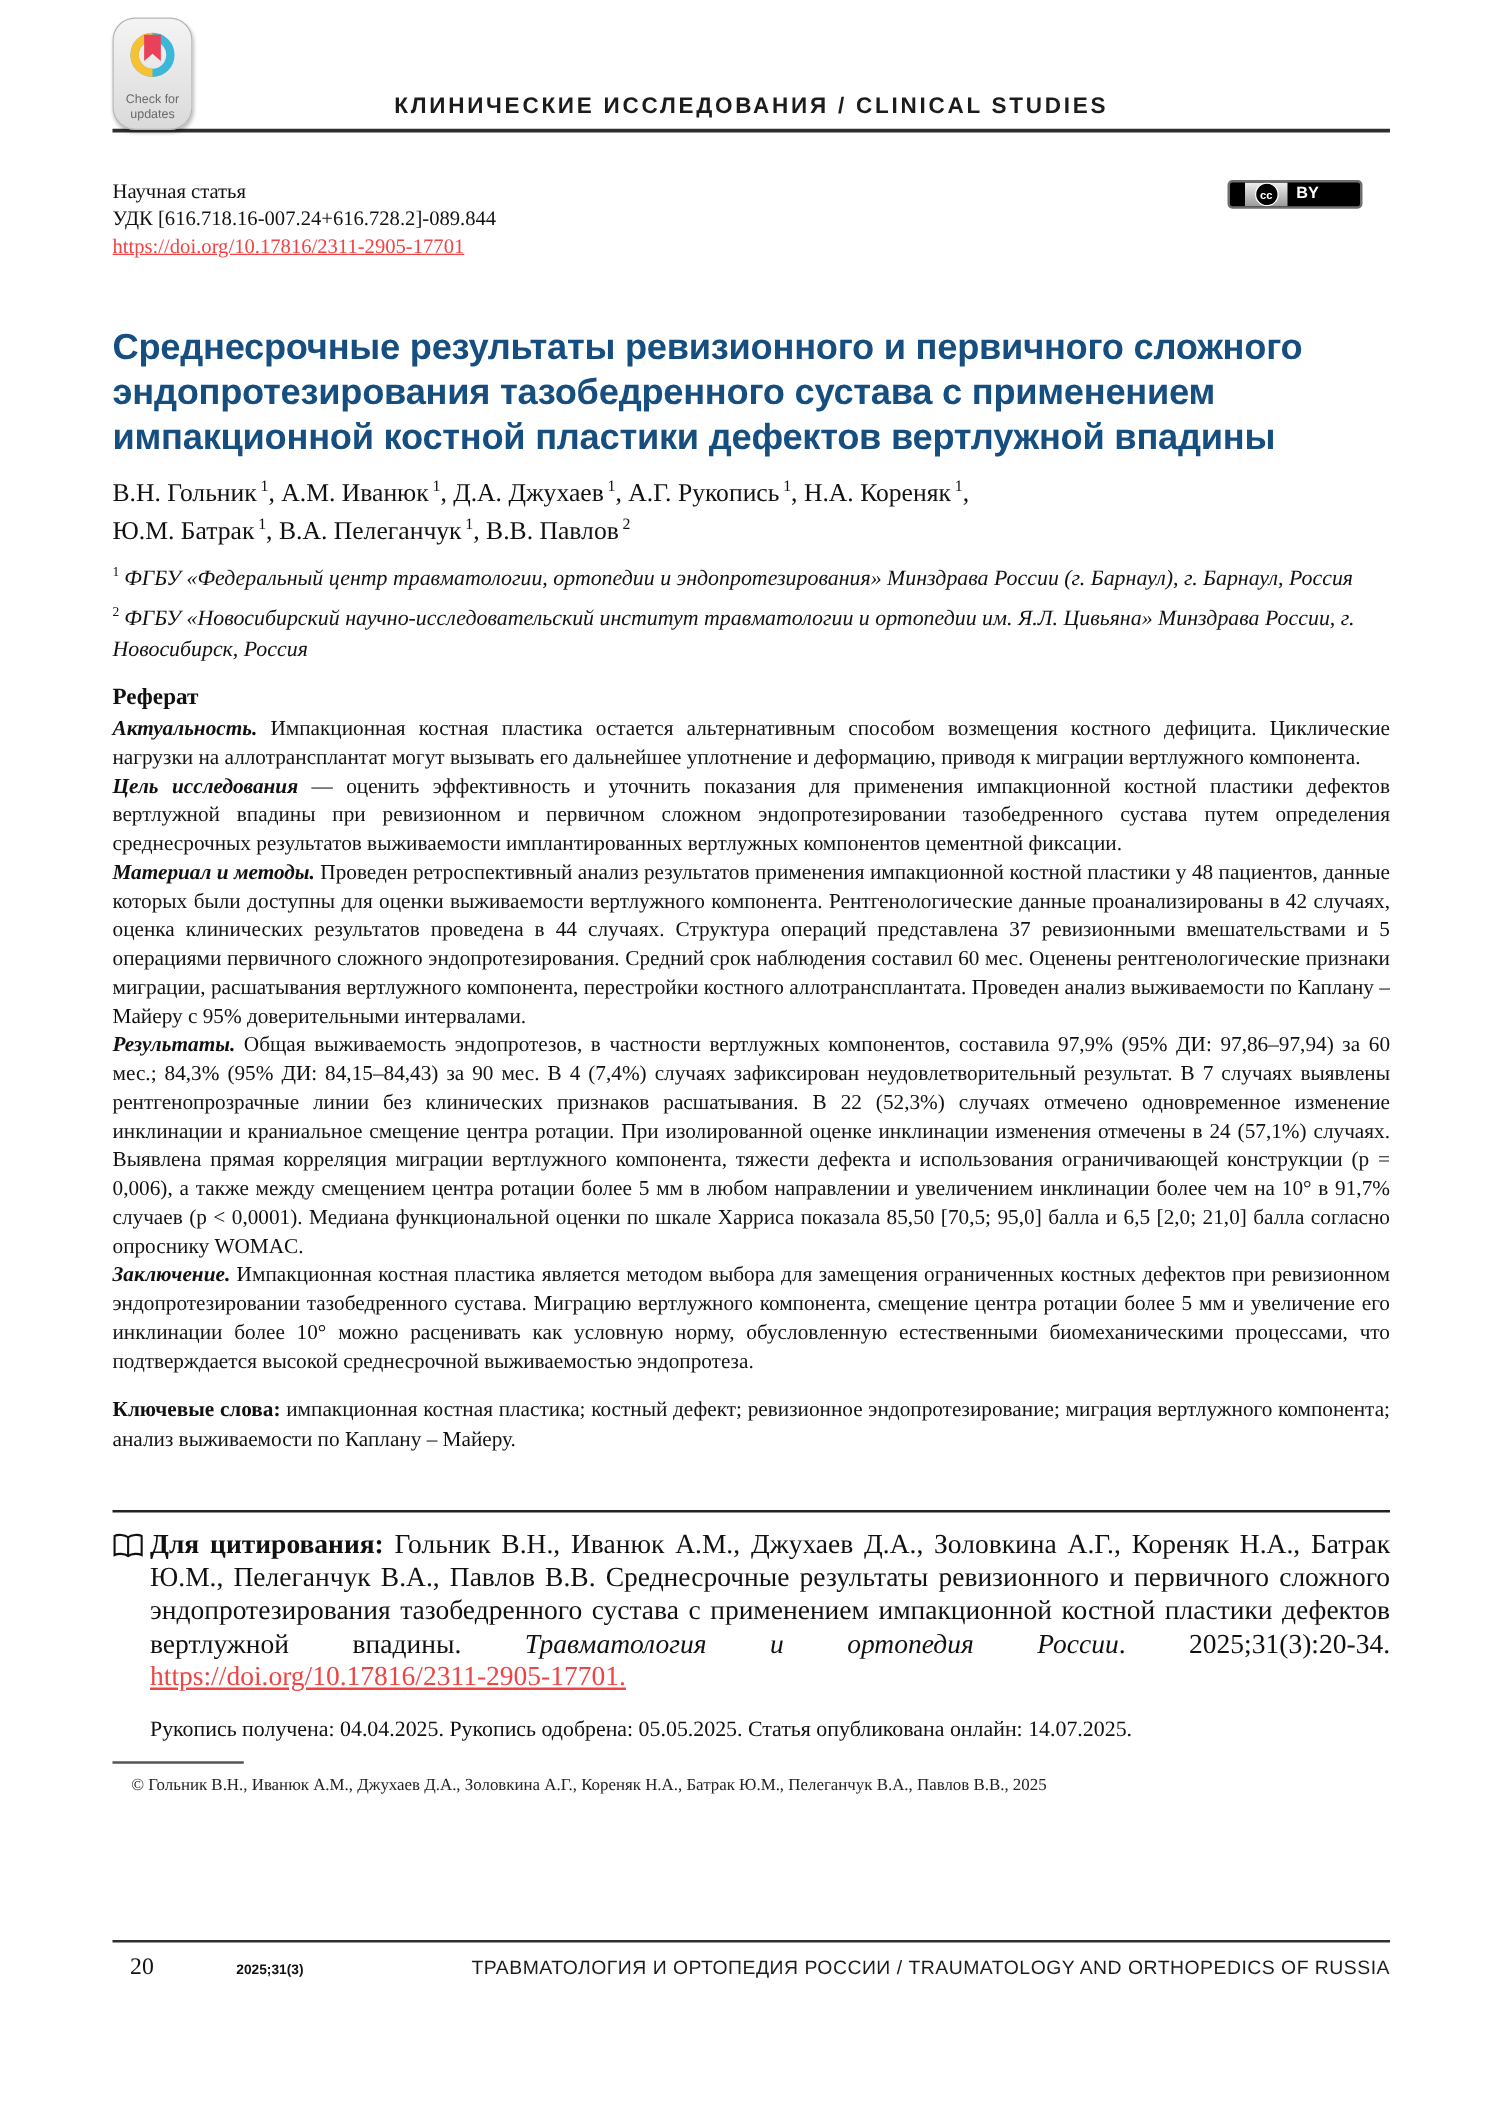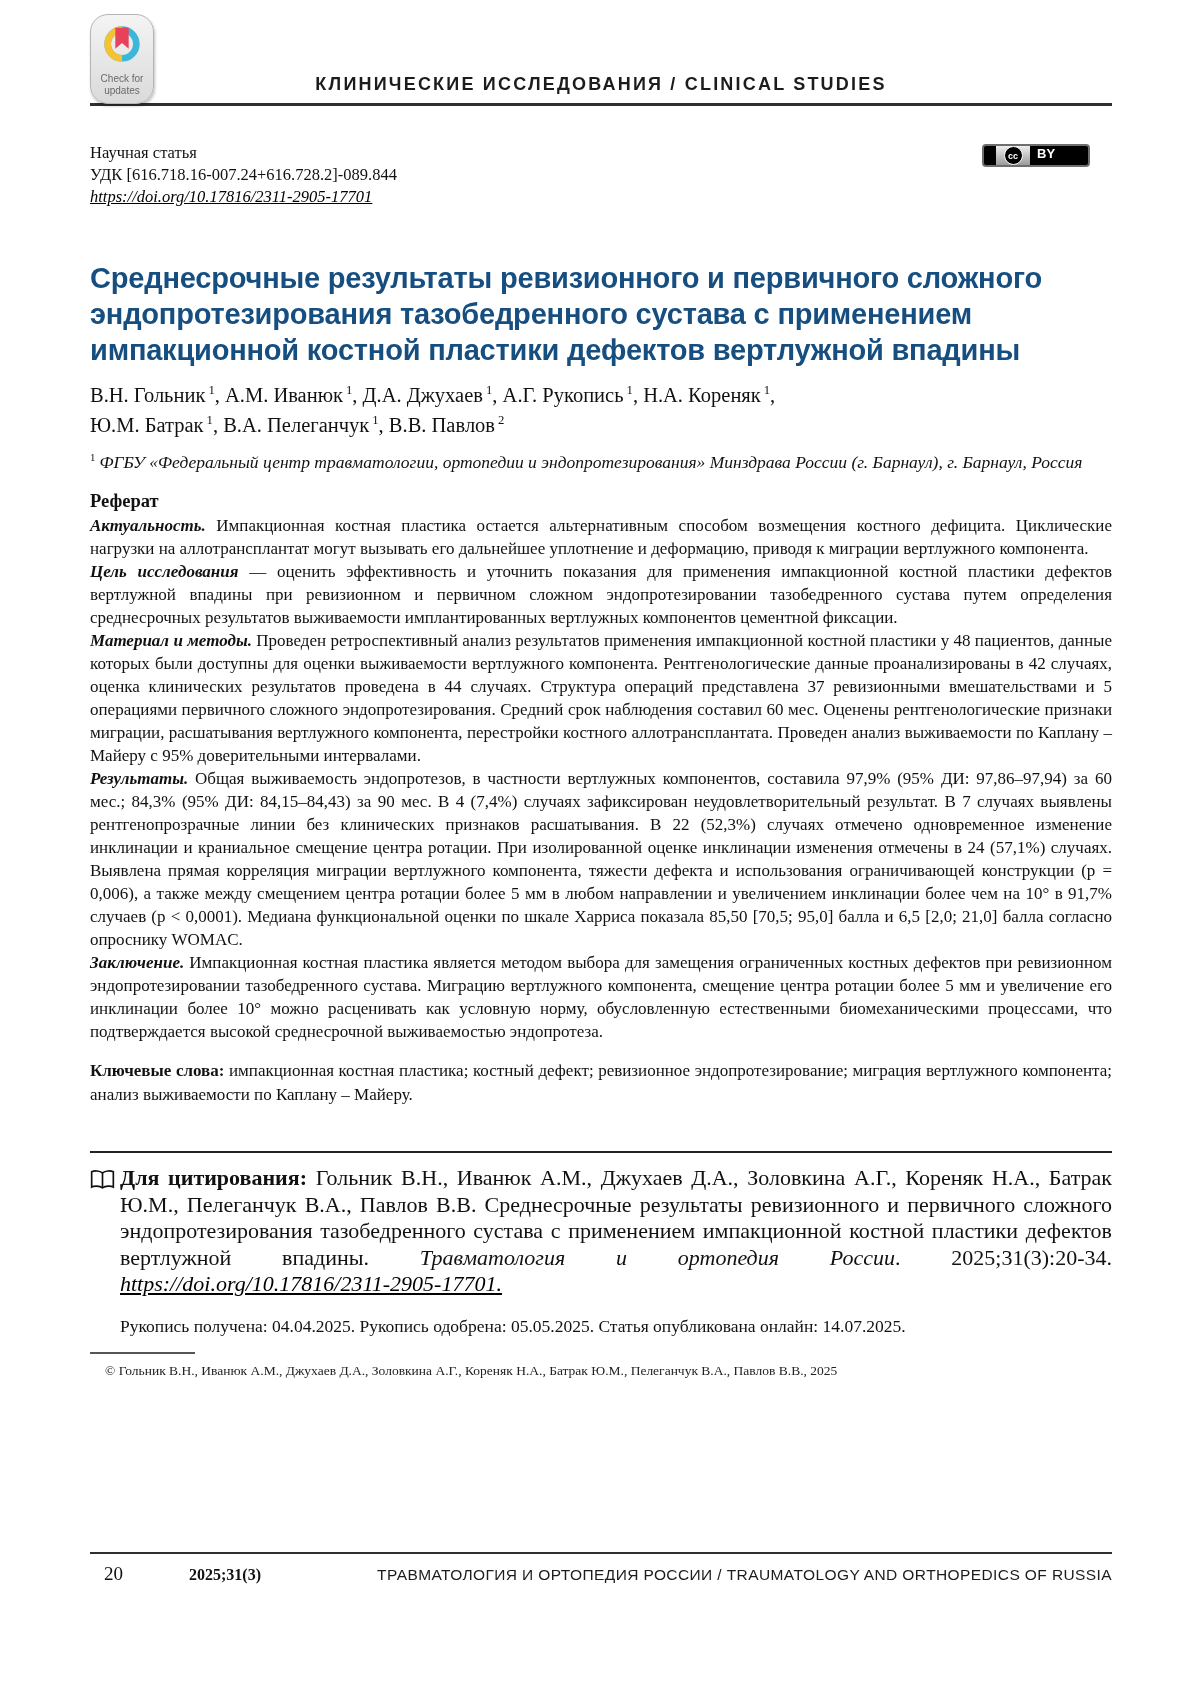--- a/index.html
+++ b/index.html
@@ -15,21 +15,21 @@
   .updates-badge{position:absolute;left:0;top:14px;width:64px;height:90px;
         background:linear-gradient(#f4f4f4,#dadada);border:1px solid #b5b5b5;border-radius:18px;
         box-shadow:1px 2px 3px rgba(0,0,0,.25);display:flex;flex-direction:column;
         align-items:center;justify-content:flex-start;padding-top:7px;box-sizing:border-box;cursor:pointer;}
   .updates-badge .txt{font-family:"Liberation Sans",sans-serif;font-size:10px;line-height:11.5px;
         color:#6a6a6a;text-align:center;margin-top:5px;}
 
   
   .meta-row{position:relative;margin-top:36px;}
   .meta-lines{font-size:16.5px;line-height:22px;}
-  a.link{color:#000000;text-decoration:underline;cursor:pointer;font-style:italic;}
+  a.link{color:#ef4444;text-decoration:underline;cursor:pointer;}
   .cc-badge{position:absolute;right:22px;top:2px;width:108px;height:23px;background:#000;
         border:2px solid #6e6e6e;border-radius:4px;display:flex;align-items:flex-start;
         box-sizing:border-box;cursor:pointer;overflow:hidden;padding-left:12px;}
   .cc-left{width:34px;height:100%;background:linear-gradient(#efefef,#9a9a9a);
         display:flex;align-items:center;justify-content:center;}
   .cc-circle{width:17px;height:17px;border-radius:50%;background:#000;border:1.5px solid #fff;
         color:#fff;font-family:"Liberation Sans",sans-serif;font-weight:bold;font-size:9px;
         display:flex;align-items:center;justify-content:center;letter-spacing:0;}
   .cc-by{color:#fff;font-family:"Liberation Sans",sans-serif;font-weight:bold;font-size:13px;
         margin-left:7px;}
@@ -59,21 +59,21 @@
   .corr-icon{flex:0 0 30px;padding-top:3px;}
   p.corr-text{margin:0;font-size:17.5px;line-height:24px;}
   p.dates{margin:16px 0 0 30px;font-size:17.5px;line-height:24px;}
   .mini-rule{margin-top:14px;width:105px;border-top:2px solid #555;}
   p.copyright{margin:8px 0 0 15px;font-size:13.5px;line-height:18px;color:#222;}
 
   
   .footer{position:absolute;left:90px;right:88px;top:1552px;border-top:2px solid #2f2f2f;
         padding-top:9px;display:flex;align-items:baseline;}
   .footer .pageno{font-size:19px;margin-left:14px;}
-  .footer .issue{font-family:Liberation Serif, serif;font-weight:bold;font-size:16px;margin-left:66px;}
+  .footer .issue{font-family:Liberation Sans, sans-serif;font-weight:bold;font-size:11px;margin-left:66px;}
   .footer .journal{margin-left:auto;font-family:"Liberation Sans",sans-serif;font-size:15.5px;
         letter-spacing:0.4px;color:#1c1c1c;}
 </style>
 </head>
 <body>
 
 <div class="page">
   <div class="content">
 
     <div class="topbar">
@@ -115,20 +115,21 @@
       <span><span>Д.А. Джухаев</span><sup>1</sup><span>, </span></span>
       <span><span>А.Г. Рукопись</span><sup>1</sup><span>, </span></span>
       <span><span>Н.А. Кореняк</span><sup>1</sup><span>,</span></span><br>
       <span><span>Ю.М. Батрак</span><sup>1</sup><span>, </span></span>
       <span><span>В.А. Пелеганчук</span><sup>1</sup><span>, </span></span>
       <span><span>В.В. Павлов</span><sup>2</sup><span></span></span>
     </p>
 
     <div class="affils">
       <p><sup>1</sup><i>ФГБУ «Федеральный центр травматологии, ортопедии и эндопротезирования» Минздрава России (г. Барнаул), г. Барнаул, Россия</i></p>
+      <p><sup>2</sup><i>ФГБУ «Новосибирский научно-исследовательский институт травматологии и ортопедии им. Я.Л. Цивьяна» Минздрава России, г. Новосибирск, Россия</i></p>
     </div>
 
     <h2 class="abs-head">Реферат</h2>
     <p class="abs"><b><i>Актуальность.</i></b><span> Импакционная костная пластика остается альтернативным способом возмещения костного дефицита. Циклические нагрузки на аллотрансплантат могут вызывать его дальнейшее уплотнение и деформацию, приводя к миграции вертлужного компонента.</span></p>
     <p class="abs"><b><i>Цель исследования</i></b><span> — оценить эффективность и уточнить показания для применения импакционной костной пластики дефектов вертлужной впадины при ревизионном и первичном сложном эндопротезировании тазобедренного сустава путем определения среднесрочных результатов выживаемости имплантированных вертлужных компонентов цементной фиксации.</span></p>
     <p class="abs"><b><i>Материал и методы.</i></b><span> Проведен ретроспективный анализ результатов применения импакционной костной пластики у 48 пациентов, данные которых были доступны для оценки выживаемости вертлужного компонента. Рентгенологические данные проанализированы в 42 случаях, оценка клинических результатов проведена в 44 случаях. Структура операций представлена 37 ревизионными вмешательствами и 5 операциями первичного сложного эндопротезирования. Средний срок наблюдения составил 60 мес. Оценены рентгенологические признаки миграции, расшатывания вертлужного компонента, перестройки костного аллотрансплантата. Проведен анализ выживаемости по Каплану – Майеру с 95% доверительными интервалами.</span></p>
     <p class="abs"><b><i>Результаты.</i></b><span> Общая выживаемость эндопротезов, в частности вертлужных компонентов, составила 97,9% (95% ДИ: 97,86–97,94) за 60 мес.; 84,3% (95% ДИ: 84,15–84,43) за 90 мес. В 4 (7,4%) случаях зафиксирован неудовлетворительный результат. В 7 случаях выявлены рентгенопрозрачные линии без клинических признаков расшатывания. В 22 (52,3%) случаях отмечено одновременное изменение инклинации и краниальное смещение центра ротации. При изолированной оценке инклинации изменения отмечены в 24 (57,1%) случаях. Выявлена прямая корреляция миграции вертлужного компонента, тяжести дефекта и использования ограничивающей конструкции (p = 0,006), а также между смещением центра ротации более 5 мм в любом направлении и увеличением инклинации более чем на 10° в 91,7% случаев (p &lt; 0,0001). Медиана функциональной оценки по шкале Харриса показала 85,50 [70,5; 95,0] балла и 6,5 [2,0; 21,0] балла согласно опроснику WOMAC.</span></p>
     <p class="abs"><b><i>Заключение.</i></b><span> Импакционная костная пластика является методом выбора для замещения ограниченных костных дефектов при ревизионном эндопротезировании тазобедренного сустава. Миграцию вертлужного компонента, смещение центра ротации более 5 мм и увеличение его инклинации более 10° можно расценивать как условную норму, обусловленную естественными биомеханическими процессами, что подтверждается высокой среднесрочной выживаемостью эндопротеза.</span></p>
 
     <p class="keywords"><b>Ключевые слова:</b><span> импакционная костная пластика; костный дефект; ревизионное эндопротезирование; миграция вертлужного компонента; анализ выживаемости по Каплану – Майеру.</span></p>

